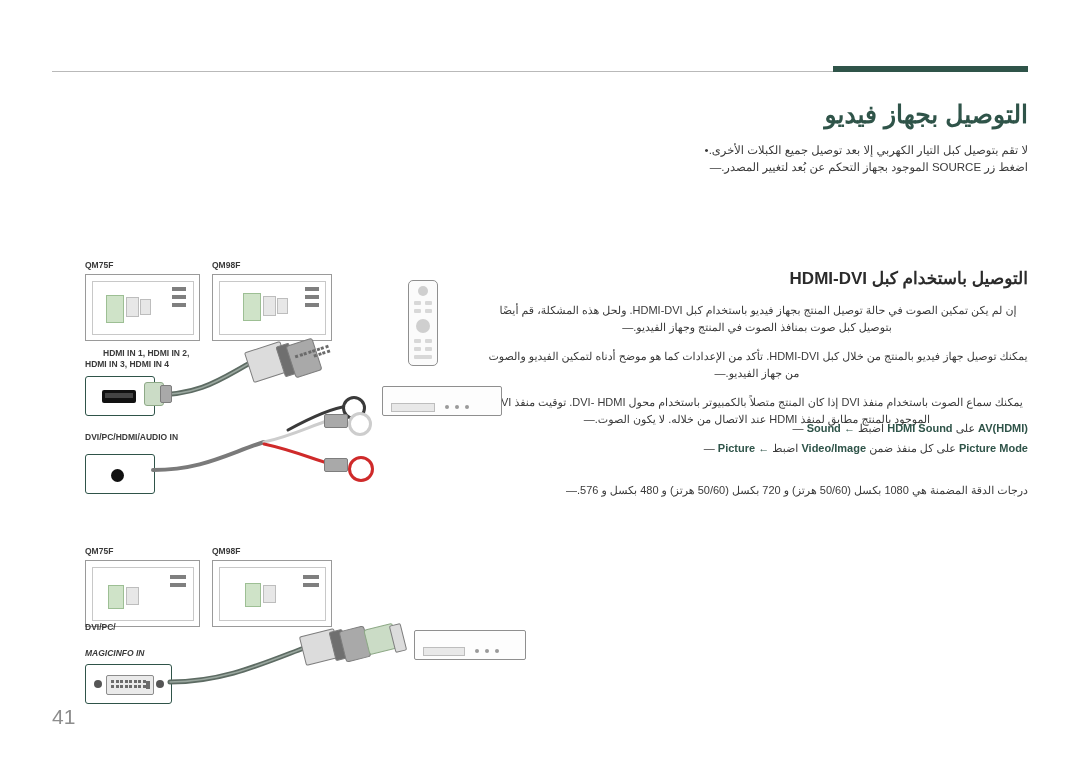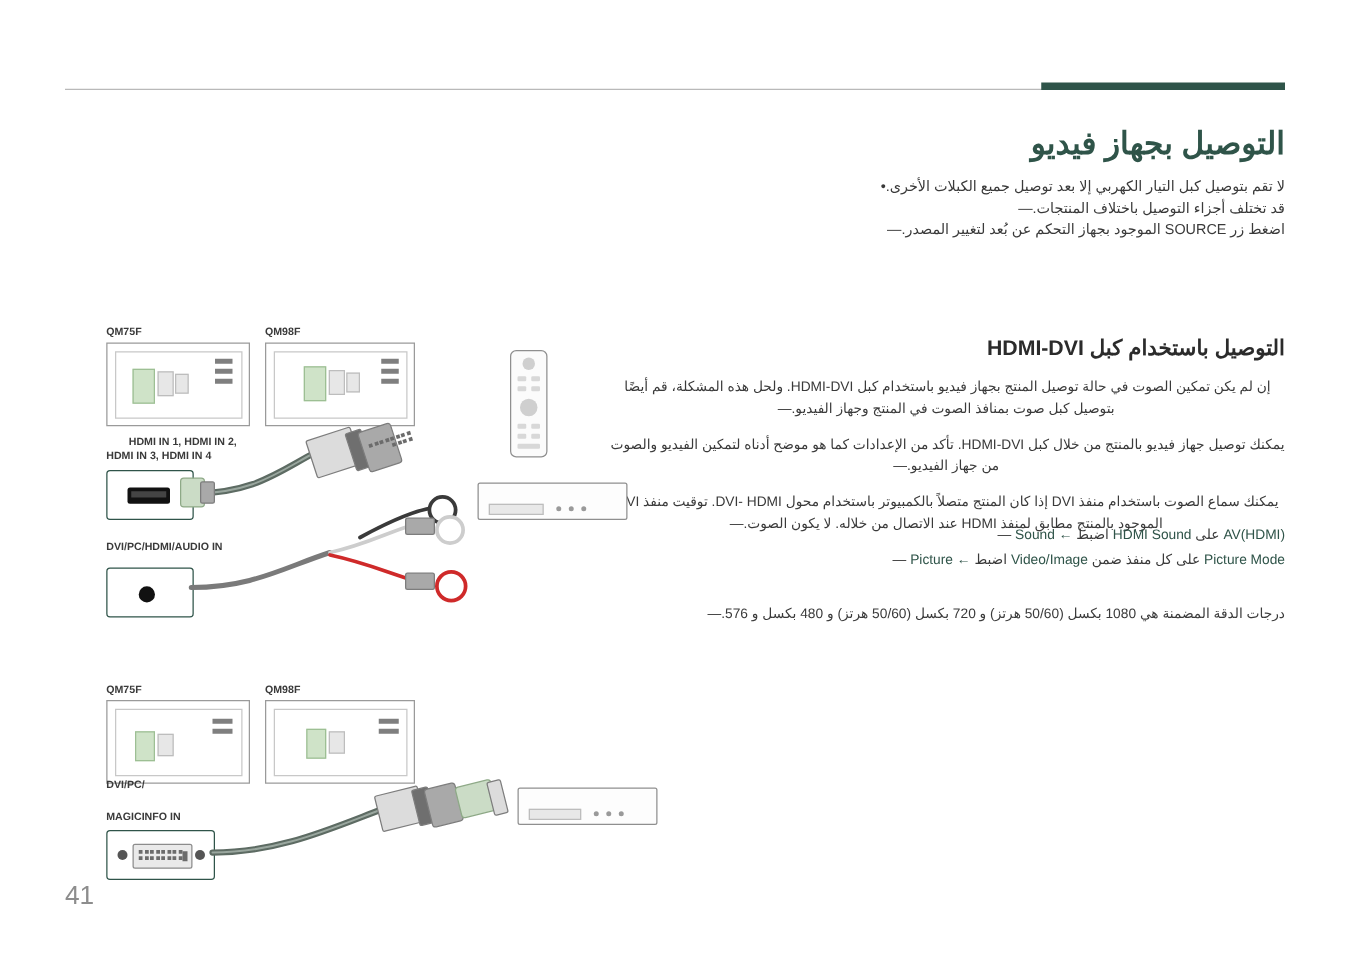--- a/index.html
+++ b/index.html
@@ -38,21 +38,21 @@
     position:absolute;right:52px;top:302px;width:540px;
     text-align:right;font-size:11px;color:#3a3a3a;line-height:17px;
   }
   .body-text p{margin:0 0 12px 0;text-align:center;}
   .body-text .dash{display:inline-block;width:9px;}
   .menu-list{
     position:absolute;right:52px;top:418px;width:540px;
     text-align:right;font-size:11px;color:#3a3a3a;line-height:20px;
   }
   .menu-list .row{white-space:nowrap;}
-  .menu-list .hl{color:#2f5449;font-weight:normal;}
+  .menu-list .hl{color:#2f5449;font-weight:bold;}
   .res-line{
     position:absolute;right:52px;top:484px;width:540px;
     text-align:right;font-size:11px;color:#3a3a3a;
   }
 
   
   .page-num{
     position:absolute;left:52px;top:705px;font-size:21px;color:#8d8d8d;
   }
 
@@ -112,23 +112,20 @@
 <body>
 
 <div class="hdr-line"></div>
 <div class="hdr-accent"></div>
 
 <div class="page-title">التوصيل بجهاز فيديو</div>
 
 <div class="intro">
   <span class="li">
     <span>لا تقم بتوصيل كبل التيار الكهربي إلا بعد توصيل جميع الكبلات الأخرى.</span><span class="b">•</span>
-  </span>
-  <span class="sub">
-    <span>قد تختلف أجزاء التوصيل باختلاف المنتجات.</span><span class="dash">―</span>
   </span>
   <span class="sub">
     <span>اضغط زر SOURCE الموجود بجهاز التحكم عن بُعد لتغيير المصدر.</span><span class="dash">―</span>
   </span>
 </div>
 
 <div class="sec-title">التوصيل باستخدام كبل HDMI-DVI</div>
 
 <div class="body-text">
   <p><span>إن لم يكن تمكين الصوت في حالة توصيل المنتج بجهاز فيديو باستخدام كبل HDMI-DVI. ولحل هذه المشكلة، قم أيضًا بتوصيل كبل صوت بمنافذ الصوت في المنتج وجهاز الفيديو.</span><span class="dash">―</span></p>
@@ -213,21 +210,21 @@
 
   <div class="mon" style="left:160px;top:302px;width:118px;height:65px;">
     <div class="inner" style="left:6px;top:6px;width:105px;height:52px;"></div>
     <div class="grn" style="left:32px;top:22px;width:14px;height:22px;"></div>
     <div class="gry" style="left:50px;top:24px;width:11px;height:16px;"></div>
     <div class="darkbar" style="left:90px;top:14px;width:16px;height:4px;"></div>
     <div class="darkbar" style="left:90px;top:22px;width:16px;height:4px;"></div>
   </div>
 
   <div class="lbl" style="left:33px;top:364px;">DVI/PC/</div>
-  <div class="lbl" style="left:33px;top:390px;">MAGICINFO IN</div>
+  <div class="lbl" style="left:33px;top:390px;font-style:italic;">MAGICINFO IN</div>
 
   <div class="hl-box" style="left:33px;top:406px;width:85px;height:38px;">
     <div class="circ-port" style="left:8px;top:15px;width:8px;height:8px;background:#555;"></div>
     <div class="dvi-port" style="left:20px;top:10px;width:46px;height:18px;">
       <div class="dvi-dots" style="left:4px;top:4px;">
         <i></i>
           <i></i>
           <i></i>
           <i></i>
           <i></i>

